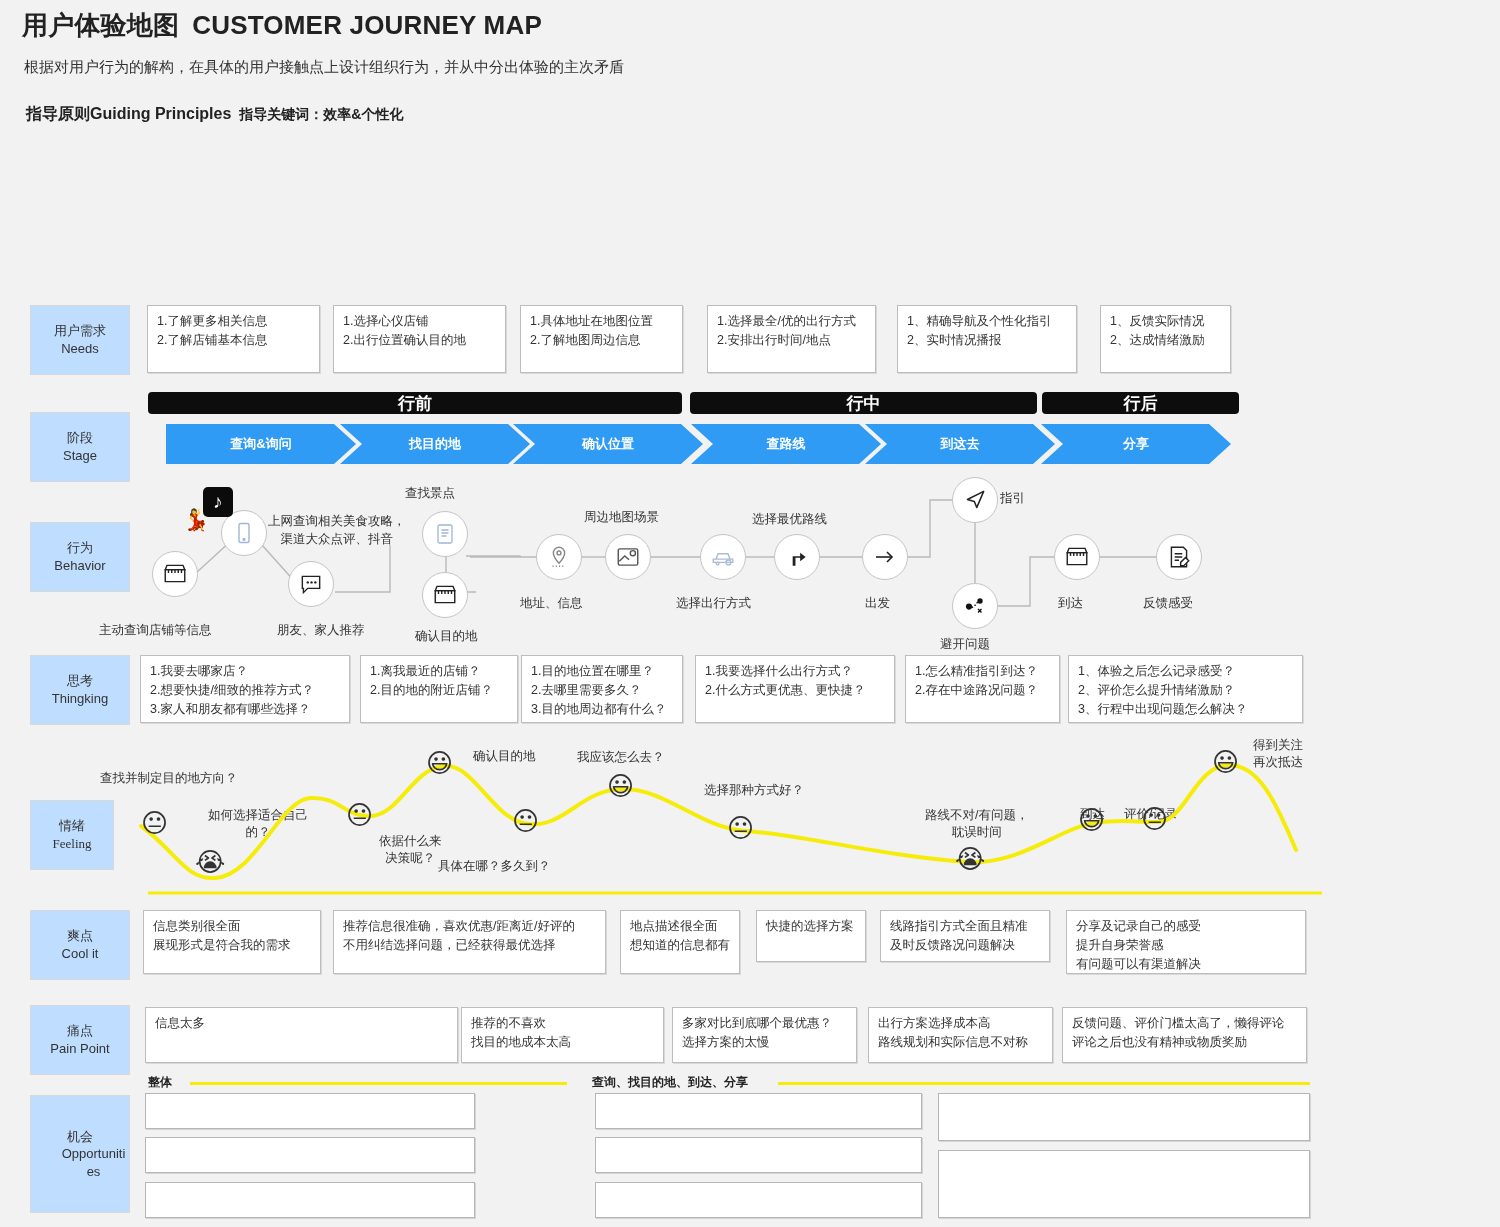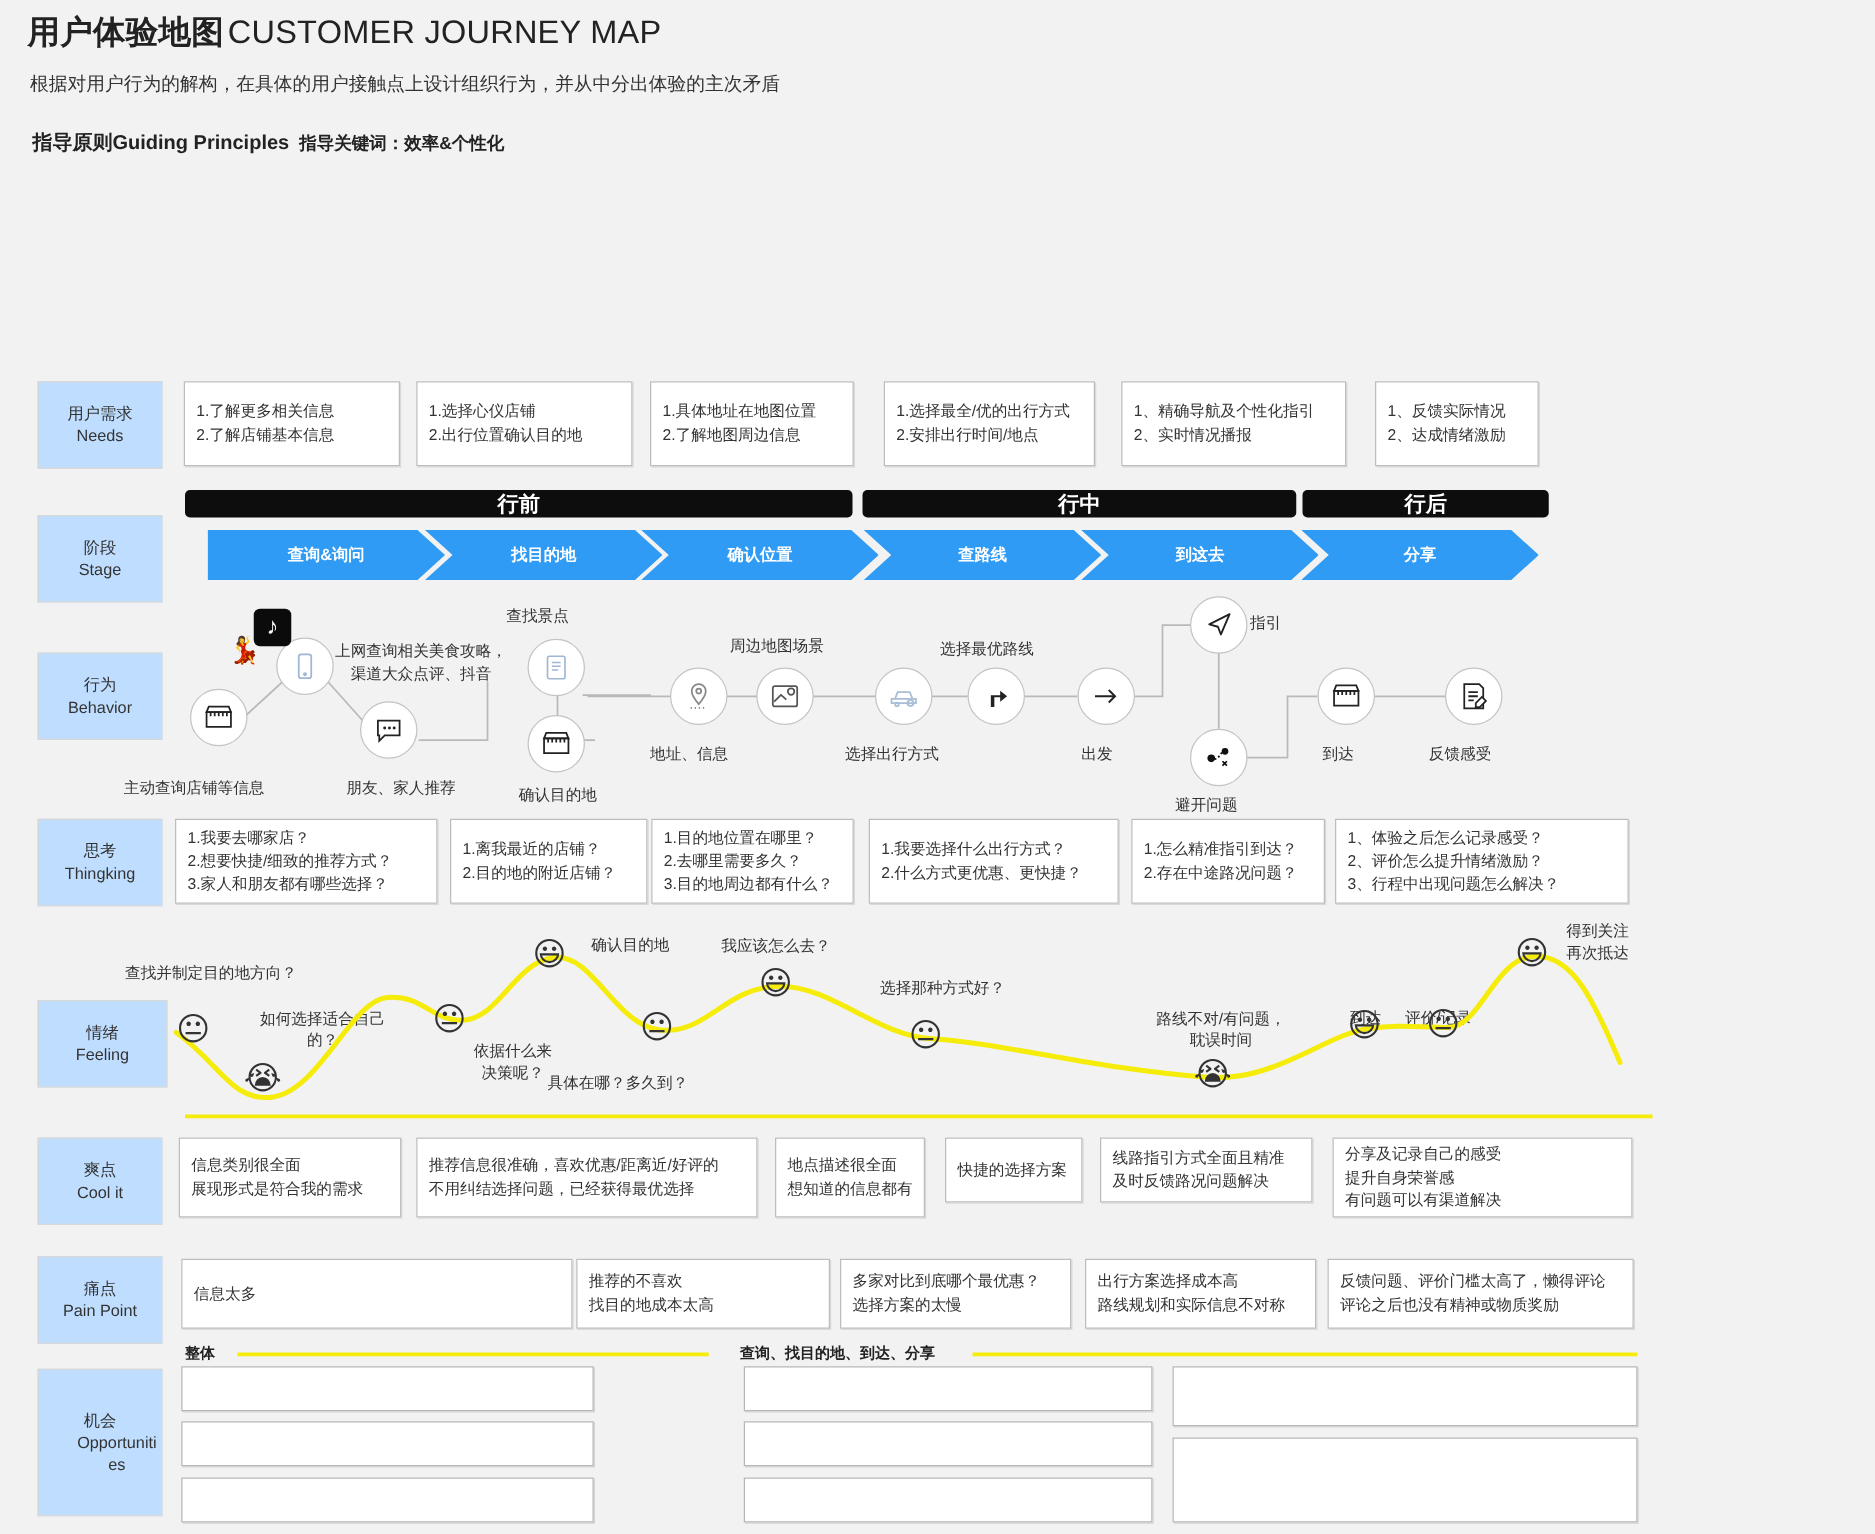--- a/index.html
+++ b/index.html
@@ -9,21 +9,21 @@
     background:#f2f2f2;
     font-family:"Liberation Sans","DejaVu Sans",sans-serif;
     color:#333;
     position:relative;
     overflow:hidden;
   }
   .page { position:relative; width:1500px; height:1227px; }
 
   
   .title-main { position:absolute; left:22px; top:8px; font-size:26px; font-weight:bold; color:#222; letter-spacing:0.2px; white-space:nowrap;}
-  .title-main .en { font-weight:normal; margin-left:3px; }
+  .title-main .en { font-weight:bold; margin-left:13px; }
   .subtitle { position:absolute; left:24px; top:58px; font-size:15px; color:#333; white-space:nowrap;}
   .principles { position:absolute; left:26px; top:104px; font-size:16px; font-weight:bold; color:#222; white-space:nowrap;}
   .principles .kw { font-size:14px; font-weight:bold; margin-left:8px;}
 
   
   .darkbar-row { position:absolute; left:19px; top:148px; width:1462px; height:56px; display:flex; gap:9px; }
   .darkbar {
     background:#333333; color:#fff; font-size:14px;
     display:flex; align-items:center; justify-content:center;
     border:1px solid #cfcfcf; white-space:nowrap; padding:0 8px;
@@ -37,21 +37,21 @@
     position:absolute; background:#bfdeff; border:1px solid #d8d8d8;
     display:flex; flex-direction:column; align-items:center; justify-content:center;
     font-size:13px; color:#333; line-height:1.35; text-align:center; padding:2px;
   }
 
   
   .card {
     position:absolute; background:#ffffff; border:1px solid #bdbdbd;
     box-shadow:1px 1px 0 rgba(0,0,0,0.10);
     font-size:12.5px; line-height:1.5; color:#333;
-    padding:6px 9px; display:flex; flex-direction:column; justify-content:center;
+    padding:6px 9px; display:flex; flex-direction:column; 
   }
   .card div { white-space:nowrap; }
 
   
   .phasebar {
     position:absolute; background:#0d0d0d; color:#fff; border-radius:4px;
     display:flex; align-items:center; justify-content:center;
     font-size:17px; font-weight:bold; height:22px;
   }
   .chev {
@@ -111,21 +111,21 @@
     <span>Stage</span>
   </div>
   <div class="rowlabel" style="left:30px;top:522px;width:100px;height:70px;">
     <span>行为</span>
     <span>Behavior</span>
   </div>
   <div class="rowlabel" style="left:30px;top:655px;width:100px;height:70px;">
     <span>思考</span>
     <span>Thingking</span>
   </div>
-  <div class="rowlabel" style="left:30px;top:800px;width:104px;height:70px;">
+  <div class="rowlabel" style="left:30px;top:800px;width:84px;height:70px;font-family:Liberation Serif, serif;">
     <span>情绪</span>
     <span>Feeling</span>
   </div>
   <div class="rowlabel" style="left:30px;top:910px;width:100px;height:70px;">
     <span>爽点</span>
     <span>Cool it</span>
   </div>
   <div class="rowlabel" style="left:30px;top:1005px;width:100px;height:70px;">
     <span>痛点</span>
     <span>Pain Point</span>

